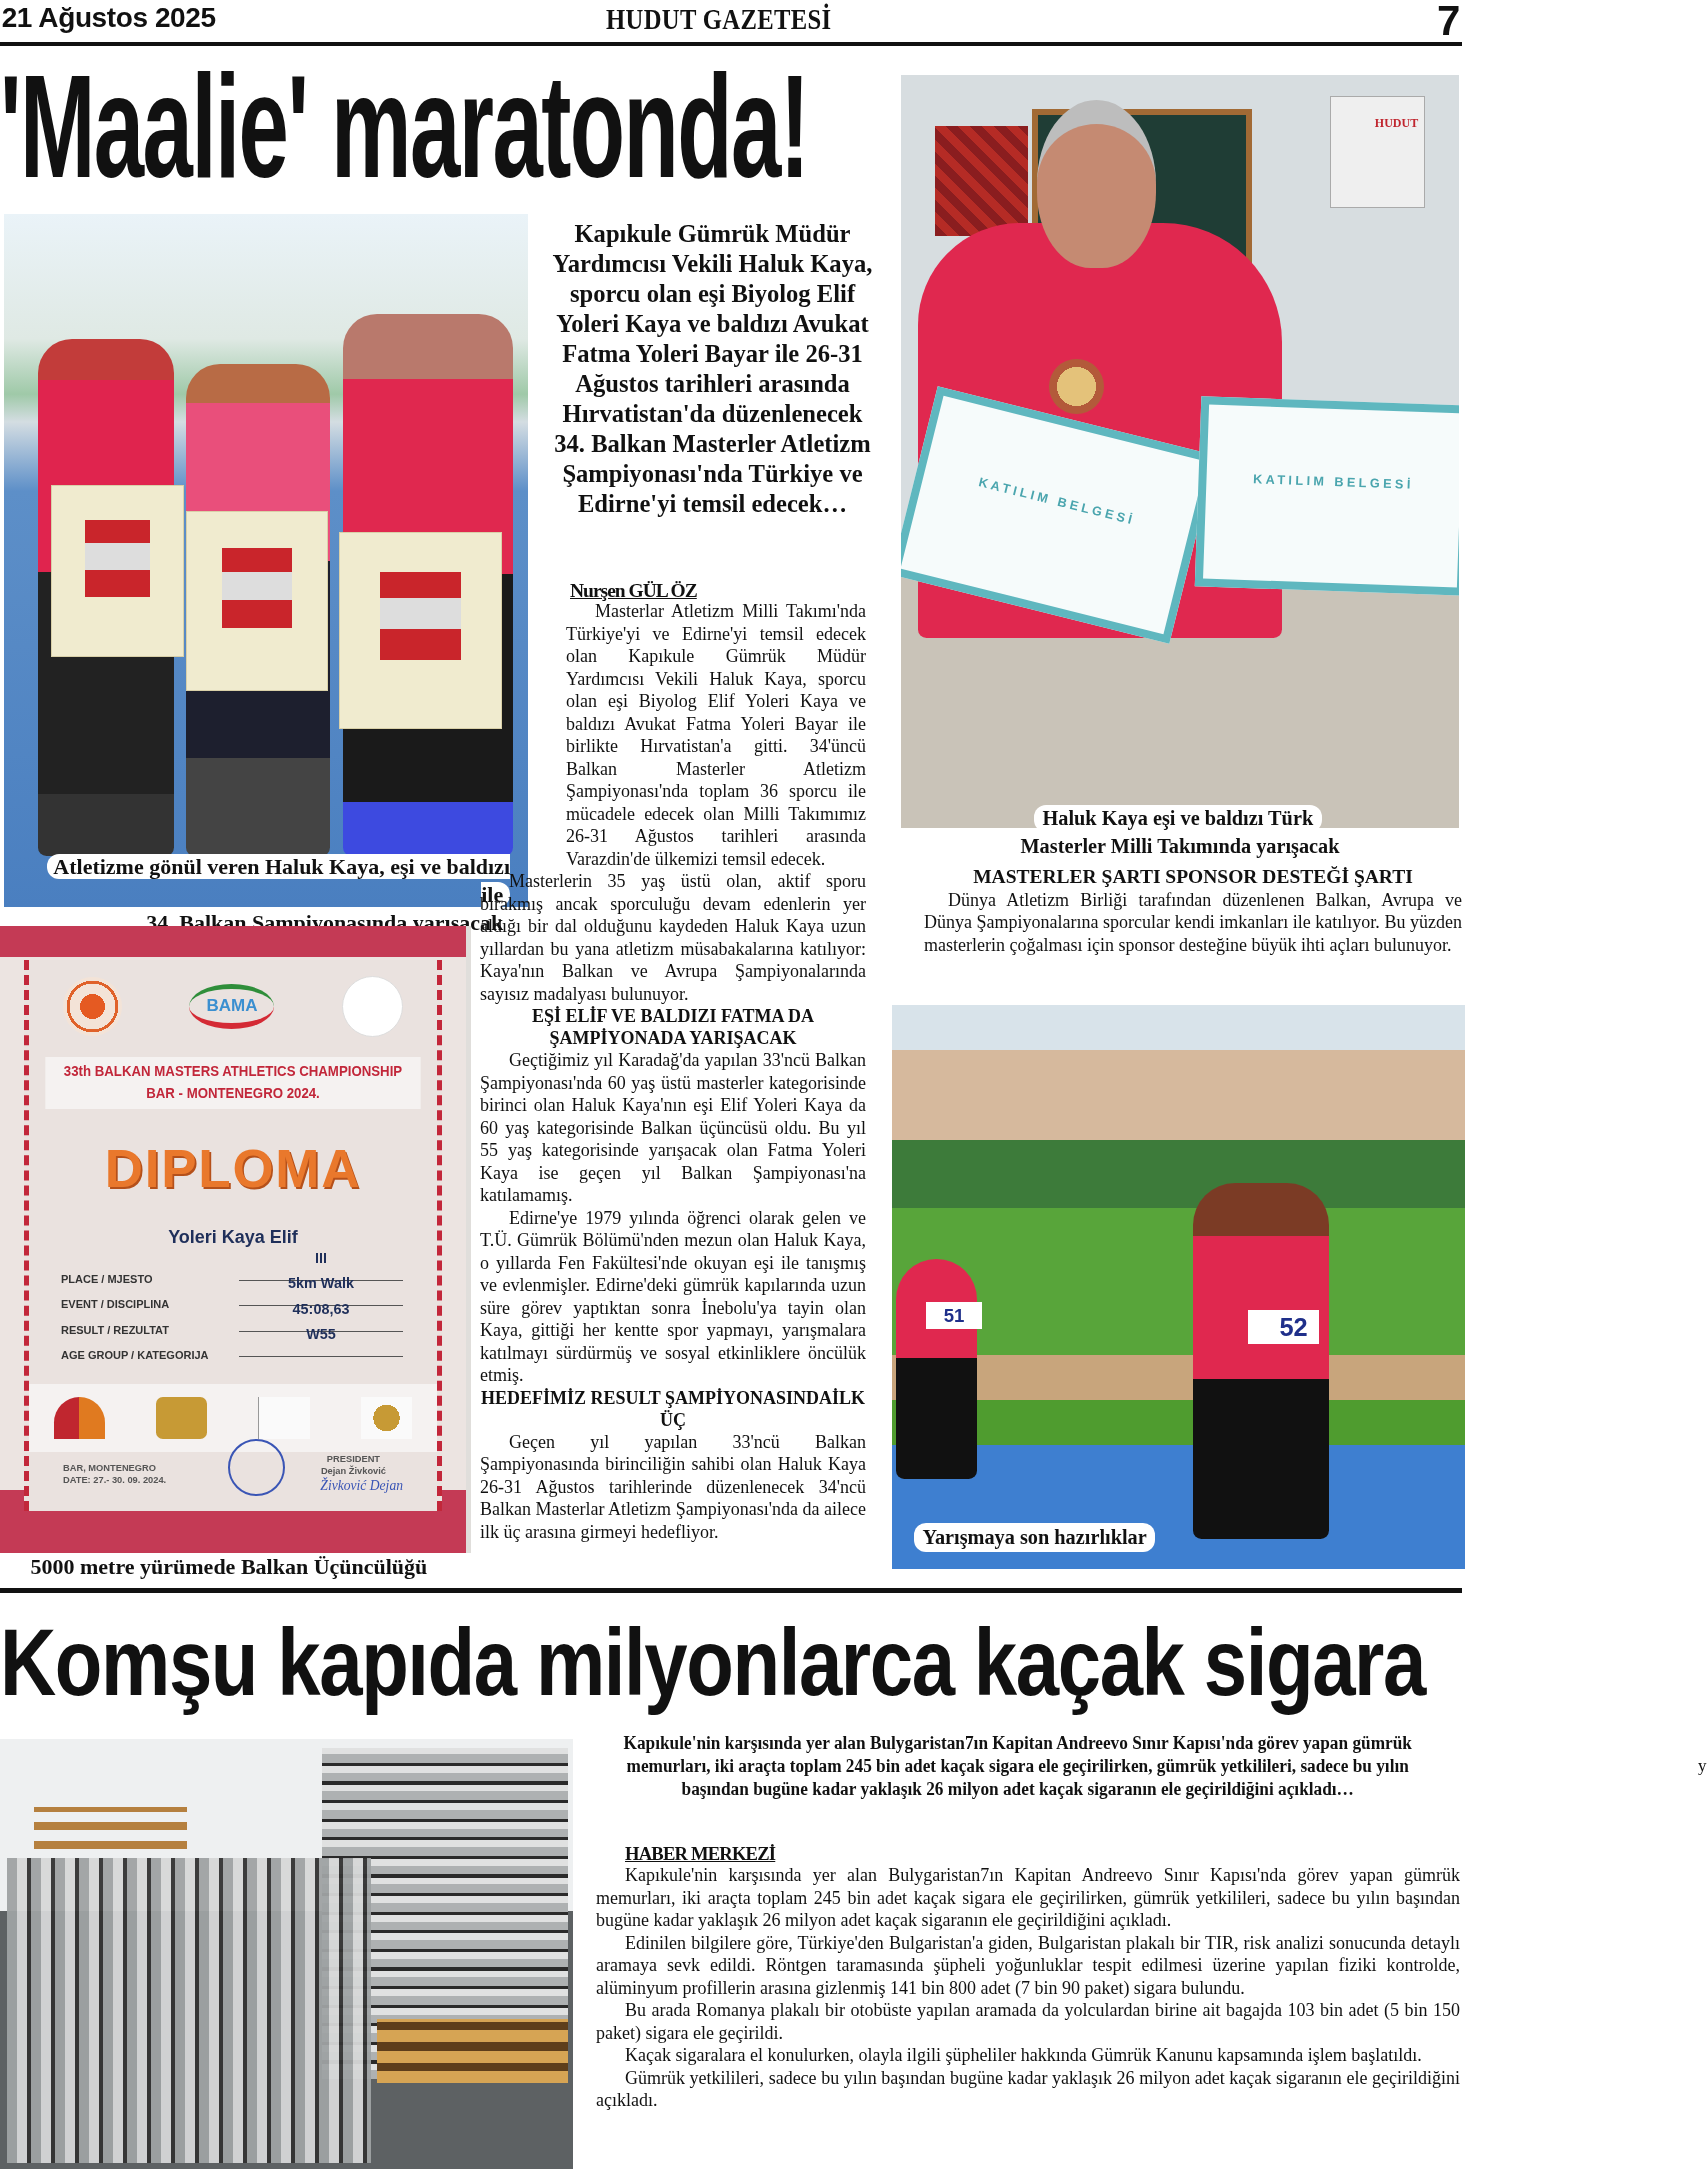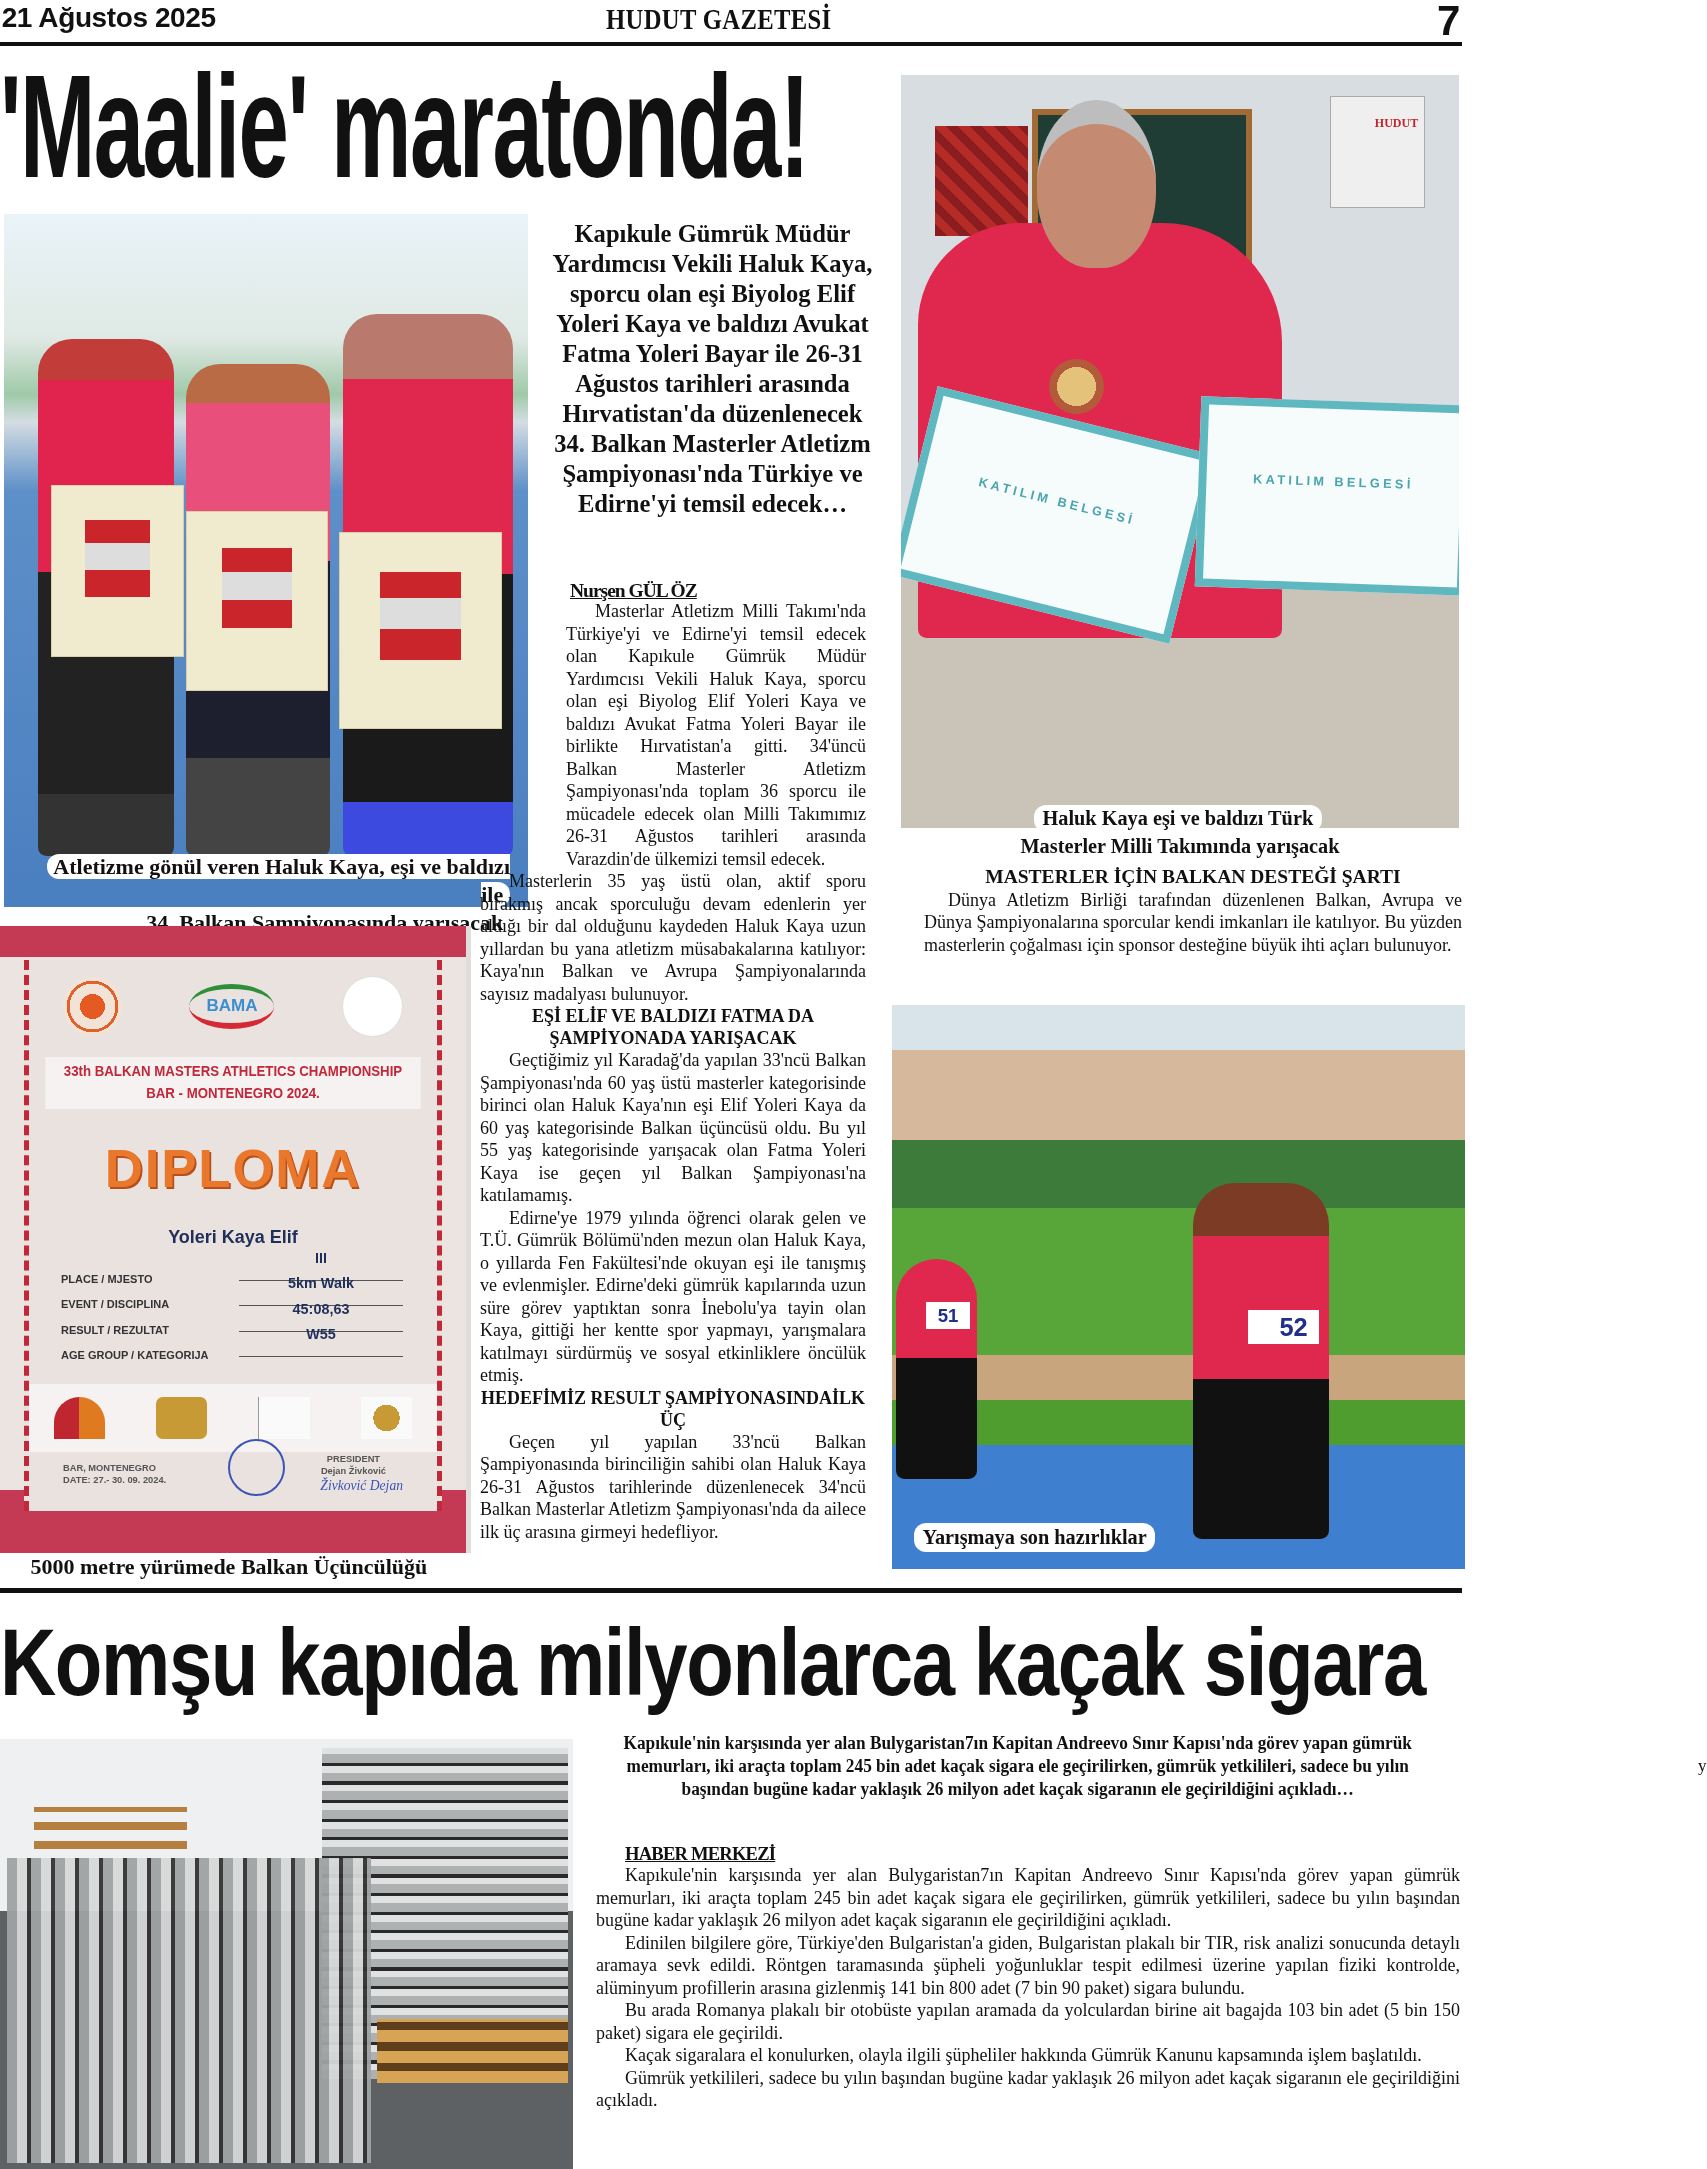--- a/index.html
+++ b/index.html
@@ -66,21 +66,21 @@
   .photo-medal .cert { position: absolute; background: #f6fbfb; border: 8.5px solid #5fb7bf; }
   .photo-medal .cert span { position: absolute; left: 0; right: 0; top: 38%; text-align: center; font: bold 12.7px "Liberation Sans", sans-serif; color: #4aa5ae; letter-spacing: 3.4px; }
   .photo-medal .c1 { left: 8.5px; top: 343px; width: 271px; height: 178px; transform: rotate(14deg); }
   .photo-medal .c2 { left: 297px; top: 326px; width: 254px; height: 174px; transform: rotate(2deg); }
 
   .photo-race { left: 892px; top: 1005px; width: 573px; height: 564px; background: linear-gradient(180deg, #d8e3ea 0 8%, #d6b99d 8% 24%, #3d7b3a 24% 36%, #58a53a 36% 62%, #c8a57c 62% 70%, #4f9c2f 70% 78%, #3e7fd0 78%); }
   .photo-race .runner { position: absolute; border-radius: 42px 42px 8.5px 8.5px; }
   .photo-race .r1 { left: 4.2px; top: 254px; width: 81px; height: 220px; background: linear-gradient(180deg, #e0284f 0 45%, #111 45%); }
   .photo-race .r2 { left: 301px; top: 178px; width: 136px; height: 356px; background: linear-gradient(180deg, #7b3b25 0 15%, #e0284f 15% 55%, #111 55%); }
   .photo-race .bib { position: absolute; background: #fff; font: bold 18.6px "Liberation Sans", sans-serif; color: #1f2f8a; text-align: center; }
-  .photo-race .bib1 { left: 34px; top: 297px; width: 44px; height: 27px; line-height: 27px; }
+  .photo-race .bib1 { left: 34px; top: 297px; width: 56px; height: 27px; line-height: 27px; }
   .photo-race .bib2 { left: 356px; top: 305px; width: 51px; height: 34px; line-height: 34px; font-size: 25.4px; padding-left: 20px; }
 
   .photo-cig { left: 0; top: 1739px; width: 573px; height: 431px; background: linear-gradient(180deg, #eef0f1 0 40%, #5d6163 40% 100%); }
   .photo-cig .pile1 { position: absolute; left: 6.8px; top: 119px; width: 364px; height: 305px; background: repeating-linear-gradient(90deg, #9fa3a4 0 10.2px, #d7d8d8 10.2px 20.3px, #333 20.3px 24px), #999; opacity: 0.95; }
   .photo-cig .pile2 { position: absolute; left: 322px; top: 8.5px; width: 246px; height: 331px; background: repeating-linear-gradient(0deg, #aeb1b2 0 8.5px, #e0e1e1 8.5px 15.3px, #2a2a2a 15.3px 18.6px); }
   .photo-cig .pallet { position: absolute; left: 34px; top: 68px; width: 153px; height: 42px; background: repeating-linear-gradient(0deg, #b5803f 0 8.5px, transparent 8.5px 18.6px); }
   .photo-cig .pallet2 { position: absolute; left: 377px; top: 280px; width: 191px; height: 64px; background: repeating-linear-gradient(0deg, #d6a454 0 12px, #5e3e1b 12px 20.3px); }
 
   
   .cap-pill { background: #fff; border-radius: 12px; padding: 0 8.5px; font-weight: bold; font-family: "Liberation Serif", serif; white-space: nowrap; }
@@ -208,21 +208,21 @@
       <span>KATILIM BELGESİ</span>
     </div>
   <div class="cert c2">
       <span>KATILIM BELGESİ</span>
     </div>
 </div>
 <div class="abs cap-medal-1 cap-pill">Haluk Kaya eşi ve baldızı Türk</div>
 <div class="abs cap-medal-2">Masterler Milli Takımında yarışacak</div>
 
 <div class="abs sponsor-block">
-  <div class="sub">MASTERLER İÇİN BALKAN DESTEĞİ ŞARTI</div>
+  <div class="sub">MASTERLER ŞARTI SPONSOR DESTEĞİ ŞARTI</div>
   <p>Dünya Atletizm Birliği tarafından düzenlenen Balkan, Avrupa ve Dünya Şampiyonalarına sporcular kendi imkanları ile katılıyor. Bu yüzden masterlerin çoğalması için sponsor desteğine büyük ihti  açları bulunuyor.</p>
 </div>
 
 <div class="abs photo photo-race">
   <div class="runner r1"></div>
   <div class="runner r2"></div>
   <div class="bib bib1">51</div>
   <div class="bib bib2">52</div>
 </div>
 <div class="abs cap-race cap-pill">Yarışmaya son hazırlıklar</div>

